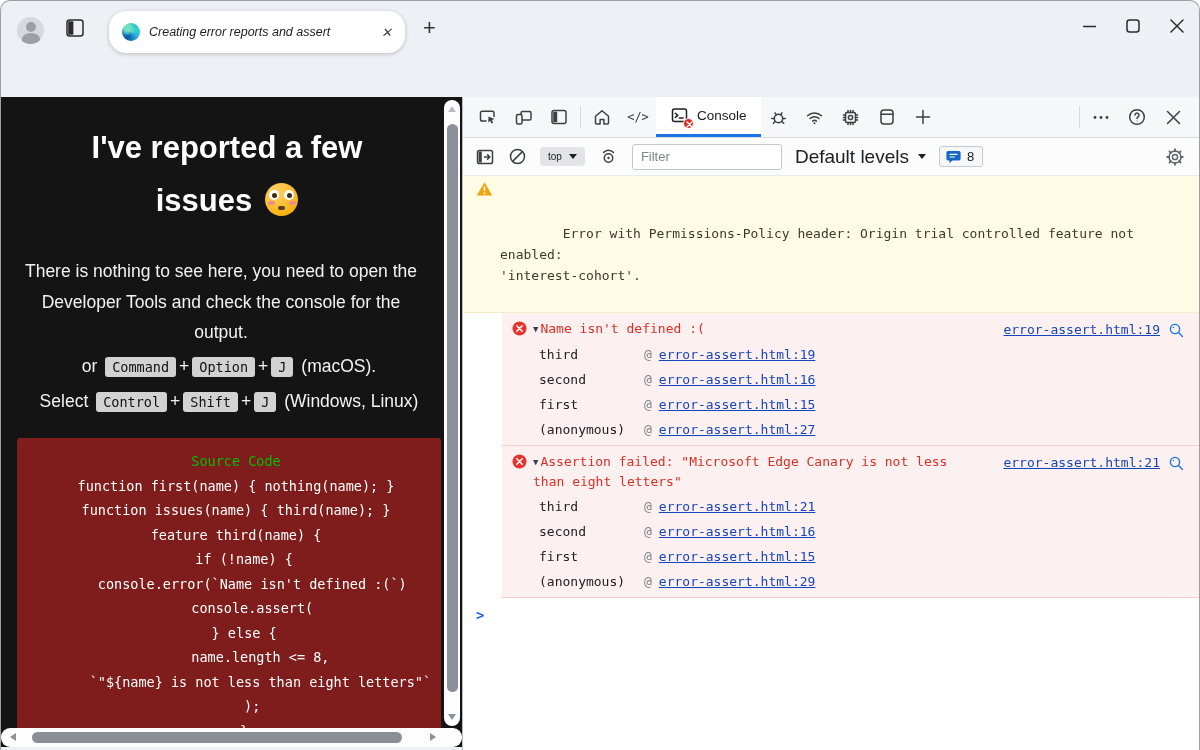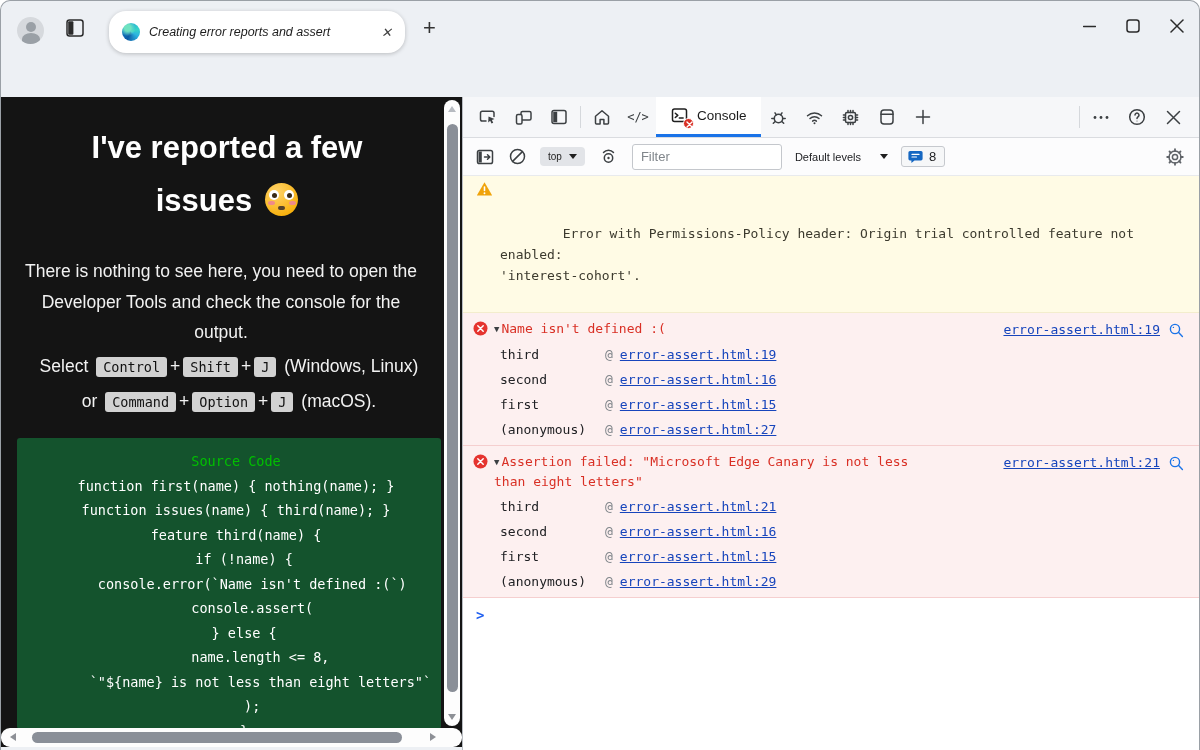--- a/index.html
+++ b/index.html
@@ -56,21 +56,21 @@
   .emoji .mouth { position: absolute; left: 13px; top: 23px; width: 7px; height: 3.5px;
     border-radius: 3px; background: #53422a; }
   .para { position: absolute; left: 16px; top: 159px; width: 408px; color: #f2f2f2;
     font-size: 17.5px; line-height: 30.5px; }
   .shortcut { position: absolute; left: 16px; top: 254px; width: 424px; color: #f2f2f2;
     font-size: 17.5px; line-height: 31px; }
   .shortcut .row { margin-bottom: 3px; }
   kbd { font-family: "DejaVu Sans Mono", monospace; font-size: 13.5px; background: #d2d2d2;
     color: #111; padding: 2px 7px; border-radius: 3px; margin: 0 3px; }
   .codeblock { position: absolute; left: 16px; top: 341px; width: 424px; height: 291px;
-    background: #14532d; padding: 11px 0 0 14px; overflow: hidden; border-radius: 3px;
+    background: #7f1d1d; padding: 11px 0 0 14px; overflow: hidden; border-radius: 3px;
     font-family: "DejaVu Sans Mono", monospace; font-size: 13.5px; line-height: 24.5px; }
   .codeblock .ctitle { color: #00c000; }
   .codeblock .cline { color: #fff; white-space: pre; }
 
   
   .vtrack { position: absolute; right: 2px; top: 3px; bottom: 21px; width: 16px;
     background: #fdfdfd; border-radius: 8px; }
   .tri { width: 0; height: 0; position: absolute; }
   .tri.up { left: 4px; top: 6px; border-left: 4.5px solid transparent; border-right: 4.5px solid transparent;
     border-bottom: 6.5px solid #b7bbc1; }
@@ -105,29 +105,29 @@
 
   .dt-toolbar { height: 38px; background: #fcfcfd; border-bottom: 1px solid #e8eaed;
     display: flex; align-items: center; gap: 13px; padding: 0 14px 0 12px; flex: 0 0 38px; }
   .ctx { display: flex; align-items: center; gap: 7px; background: #e2e4e8; border-radius: 4px;
     padding: 4px 8px; font-size: 10px; color: #1f1f1f; cursor: pointer; }
   .caret { width: 0; height: 0; border-left: 4.5px solid transparent; border-right: 4.5px solid transparent;
     border-top: 5.5px solid #1f1f1f; display: inline-block; }
   .filter-input { width: 150px; height: 26px; border: 1px solid #c4c7cc; border-radius: 3px;
     font-size: 13px; padding: 0 8px; color: #222; font-family: "Liberation Sans", sans-serif; }
   .filter-input::placeholder { color: #80868b; }
-  .levels { display: flex; align-items: center; gap: 19px; font-size: 11px; color: #202124; cursor: pointer; }
+  .levels { display: flex; align-items: center; gap: 9px; font-size: 19px; color: #202124; cursor: pointer; }
   .issues { display: flex; align-items: center; gap: 6px; border: 1px solid #c6c9ce; background: #f6f7f8;
     border-radius: 3px; padding: 2px 8px 2px 6px; font-size: 13px; color: #202124; cursor: pointer; }
 
   .dt-console { flex: 1; overflow: hidden; font-family: "DejaVu Sans Mono", monospace; font-size: 13px; }
   .msg-warn { background: #fffbe5; border-bottom: 1px solid #f3edcd; position: relative;
     padding: 5px 20px 5px 37px; line-height: 21px; color: #3c3a2e; white-space: pre-wrap; }
   .msg-warn .wicon { position: absolute; left: 13px; top: 5px; }
-  .msg-err { background: #fdf0f0; border-bottom: 1px solid #f5cfcf; padding: 6px 14px 3px 10px; }
+  .msg-err { background: #fdf0f0; border-bottom: 1px solid #f5cfcf; padding: 6px 14px 3px 10px; margin-left: 39px; }
   .err-head { display: flex; align-items: flex-start; gap: 6px; line-height: 20px; }
   .err-head .eicon { flex: 0 0 15px; margin-top: 2px; }
   .err-msg { flex: 1; color: #d93025; white-space: pre-wrap; }
   .disclosure { color: #3c4043; font-size: 9px; margin-right: 2px; vertical-align: 1px; cursor: pointer; }
   .head-right { display: flex; align-items: center; gap: 8px; padding-top: 1px; }
   a.lnk { color: #1745bc; text-decoration: underline; cursor: pointer; }
   .stack { padding: 2px 0 0 27px; }
   .srow { display: flex; line-height: 25px; align-items: flex-end; }
   .srow .fn { width: 105px; color: #202124; }
   .srow .at { color: #80868b; margin-right: 7px; }
@@ -236,28 +236,28 @@
   </div>
 
   <div class="page">
     <div class="h1">
       <span>I've reported a few</span><br>
       <span>issues</span><span class="emoji"><span class="eye l"></span><span class="eye r"></span><span class="cheek l"></span><span class="cheek r"></span><span class="mouth"></span></span>
     </div>
     <div class="para">There is nothing to see here, you need to open the Developer Tools and check the console for the output.</div>
     <div class="shortcut">
       <div class="row">
+        <span>or</span>
+        <kbd>Command</kbd><span>+</span><kbd>Option</kbd><span>+</span><kbd>J</kbd>
+        <span>(macOS).</span>
+      </div>
+      <div class="row">
         <span>Select</span>
         <kbd>Control</kbd><span>+</span><kbd>Shift</kbd><span>+</span><kbd>J</kbd>
         <span>(Windows, Linux)</span>
-      </div>
-      <div class="row">
-        <span>or</span>
-        <kbd>Command</kbd><span>+</span><kbd>Option</kbd><span>+</span><kbd>J</kbd>
-        <span>(macOS).</span>
       </div>
     </div>
     <div class="codeblock">
       <div class="ctitle">Source Code</div>
       <div class="cline">function first(name) { nothing(name); }</div>
       <div class="cline">function issues(name) { third(name); }</div>
       <div class="cline">feature third(name) {</div>
       <div class="cline">  if (!name) {</div>
       <div class="cline">    console.error(`Name isn't defined :(`)</div>
       <div class="cline">    console.assert(</div>

